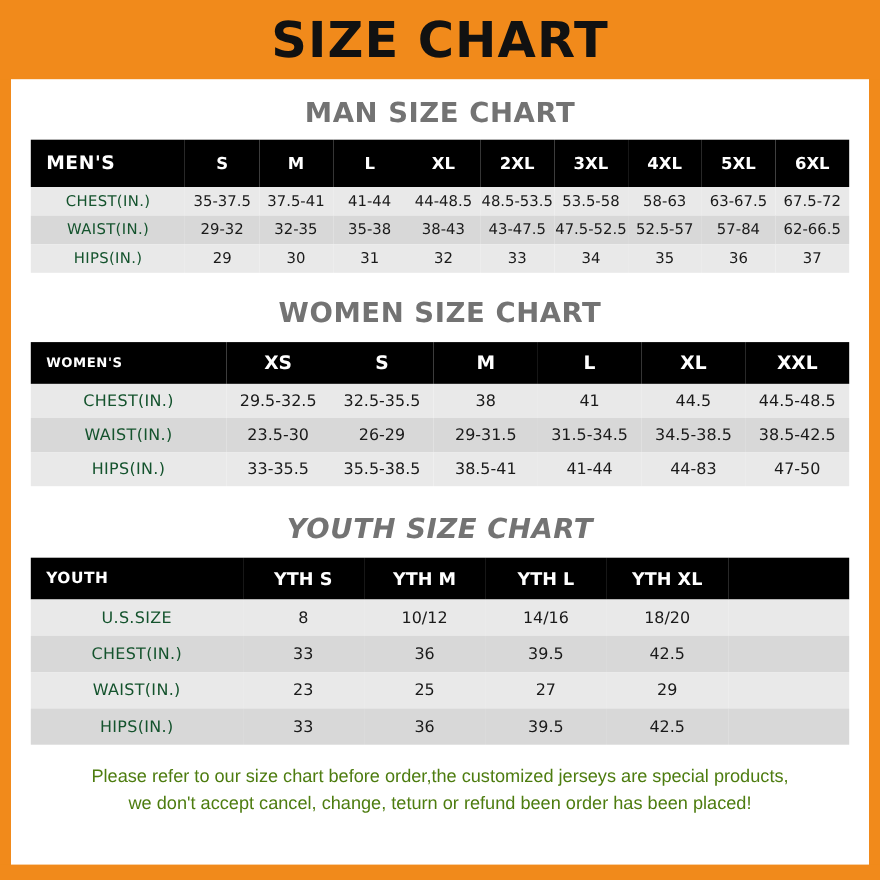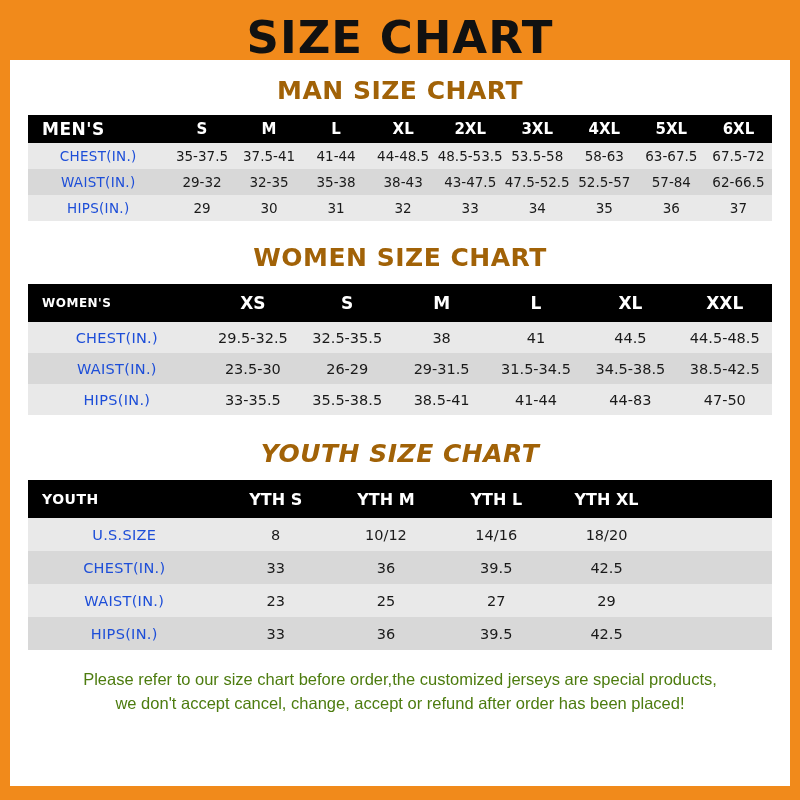--- a/index.html
+++ b/index.html
@@ -17,83 +17,83 @@
     position: relative;
     width: 800px;
     height: 800px;
     background: #ffffff;
     box-sizing: border-box;
     border-left: 10px solid #f18a1b;
     border-right: 10px solid #f18a1b;
   }
   .header-band {
     background: #f18a1b;
-    height: 60px;
+    height: 72px;
     display: flex;
-    align-items: flex-end;
+    align-items: center;
     justify-content: center;
     margin: 0 -10px;
   }
   .header-title {
     font-family: "DejaVu Sans", sans-serif;
     font-weight: bold;
     font-size: 45px;
     letter-spacing: 1px;
     color: #111111;
     line-height: 1;
   }
   .content {
     padding: 0 18px;
   }
   .section-title {
     text-align: center;
     font-family: "DejaVu Sans", sans-serif;
     font-weight: bold;
     font-size: 25px;
-    color: #a16207;
+    color: #737373;
     letter-spacing: 0.5px;
   }
   .t-man { margin-top: 16px; margin-bottom: 10px; }
   .t-women { margin-top: 22px; margin-bottom: 12px; }
   .t-youth { margin-top: 24px; margin-bottom: 12px; font-style: italic; }
 
   table.size-table {
     border-collapse: collapse;
     width: 100%;
     table-layout: fixed;
   }
   table.size-table th,
   table.size-table td {
     padding: 0;
     text-align: center;
     font-family: "DejaVu Sans", sans-serif;
   }
   .hdr-row th {
     background: #000000;
     color: #ffffff;
-    height: 28px;
+    height: 43px;
     font-size: 15px;
     font-weight: bold;
   }
   .hdr-row th.rowlabel {
     text-align: left;
     padding-left: 14px;
     font-size: 17px;
     letter-spacing: 0.5px;
   }
   .body-row td {
     height: 26px;
     font-size: 13.5px;
     color: #1a1a1a;
     font-weight: normal;
   }
   .body-row td.rowlabel {
     font-size: 13.5px;
     letter-spacing: 0.3px;
-    color: #1d4ed8;
+    color: #14532d;
   }
   .row-light td { background: #e9e9e9; }
   .row-dark td { background: #d8d8d8; }
 
   
   .women .hdr-row th { height: 38px; font-size: 17px; }
   .women .hdr-row th.rowlabel { font-size: 12px; }
   .women .body-row td { height: 31px; font-size: 14.5px; }
 
   .youth .hdr-row th { height: 38px; font-size: 16px; }
@@ -273,19 +273,19 @@
           <td>36</td>
           <td>39.5</td>
           <td>42.5</td>
           <td></td>
         </tr>
       </tbody>
     </table>
 
     <div class="notice">
       <div>Please refer to our size chart before order,the customized jerseys are special products,</div>
-      <div>we don't accept cancel, change, accept or refund after order has been placed!</div>
+      <div>we don't accept cancel, change, teturn or refund been order has been placed!</div>
     </div>
 
   </div>
 
   <div class="footer-band"></div>
 </div>
 
 </body></html>

